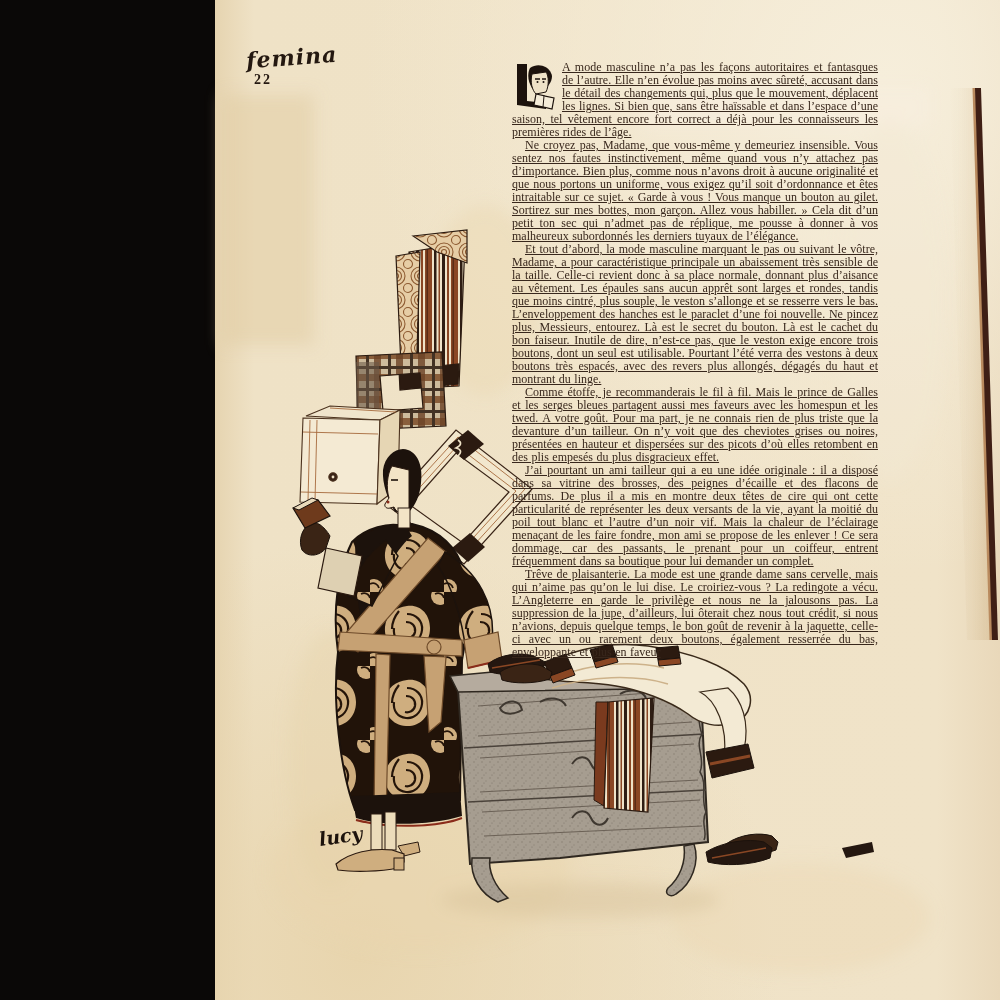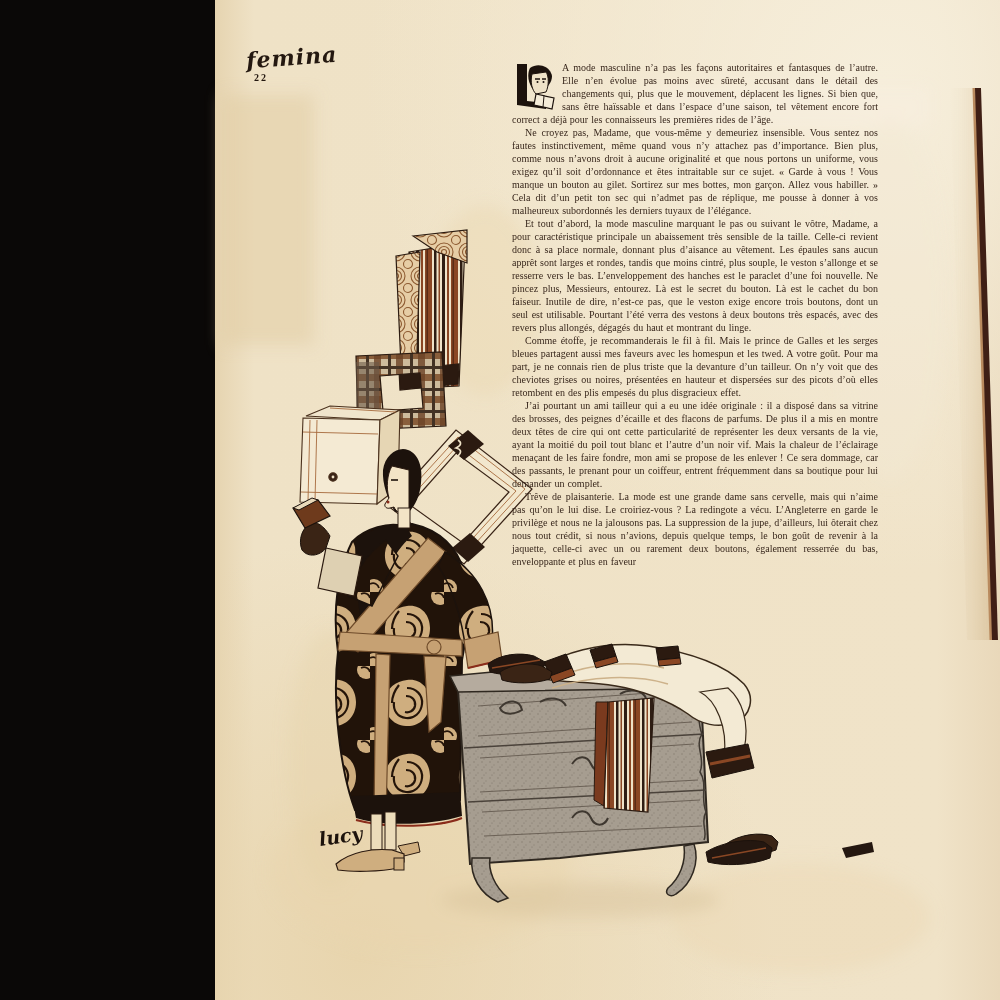--- a/index.html
+++ b/index.html
@@ -8,24 +8,24 @@
   .spine{position:absolute;left:0;top:0;width:215px;height:1000px;background:#0a0807;}
   .paper{position:absolute;left:215px;top:0;width:785px;height:1000px;
     background:
       radial-gradient(120% 90% at 85% 8%, #f6eedb 0%, rgba(246,238,219,0) 55%),
       radial-gradient(90% 70% at 18% 96%, #e8d5ae 0%, rgba(232,213,174,0) 60%),
       linear-gradient(90deg,#e6d4b0 0%, #efe2c6 5%, #f0e3c8 92%, #e9d8ba 100%);}
   #art{position:absolute;inset:0;z-index:2;pointer-events:none;}
   .masthead{position:absolute;left:246px;top:44px;z-index:3;color:#241810;}
   .logo{font-style:italic;font-weight:700;font-size:22px;letter-spacing:1px;
         transform:rotate(-4deg);font-family:"DejaVu Serif","Liberation Serif",serif;}
-  .pagenum{font-weight:700;font-size:10px;letter-spacing:2px;margin:2px 0 0 8px;}
+  .pagenum{font-weight:700;font-size:14px;letter-spacing:2px;margin:2px 0 0 8px;}
   .textcol{position:absolute;left:512px;top:61px;width:366px;z-index:3;
-    font-size:10px;line-height:13px;color:#38271c;text-align:justify;
-    word-spacing:.5px;}
+    font-size:12px;line-height:13px;color:#38271c;text-align:justify;
+    word-spacing:.5px;text-decoration:underline;}
   .textcol p{margin:0;}
   .textcol p.ind{text-indent:13px;}
   .dropcap{float:left;width:44px;height:50px;margin:1px 6px 0 0;}
 </style>
 </head>
 <body>
 
 <div id="stage">
   <div class="spine"></div>
   <div class="paper"></div>

